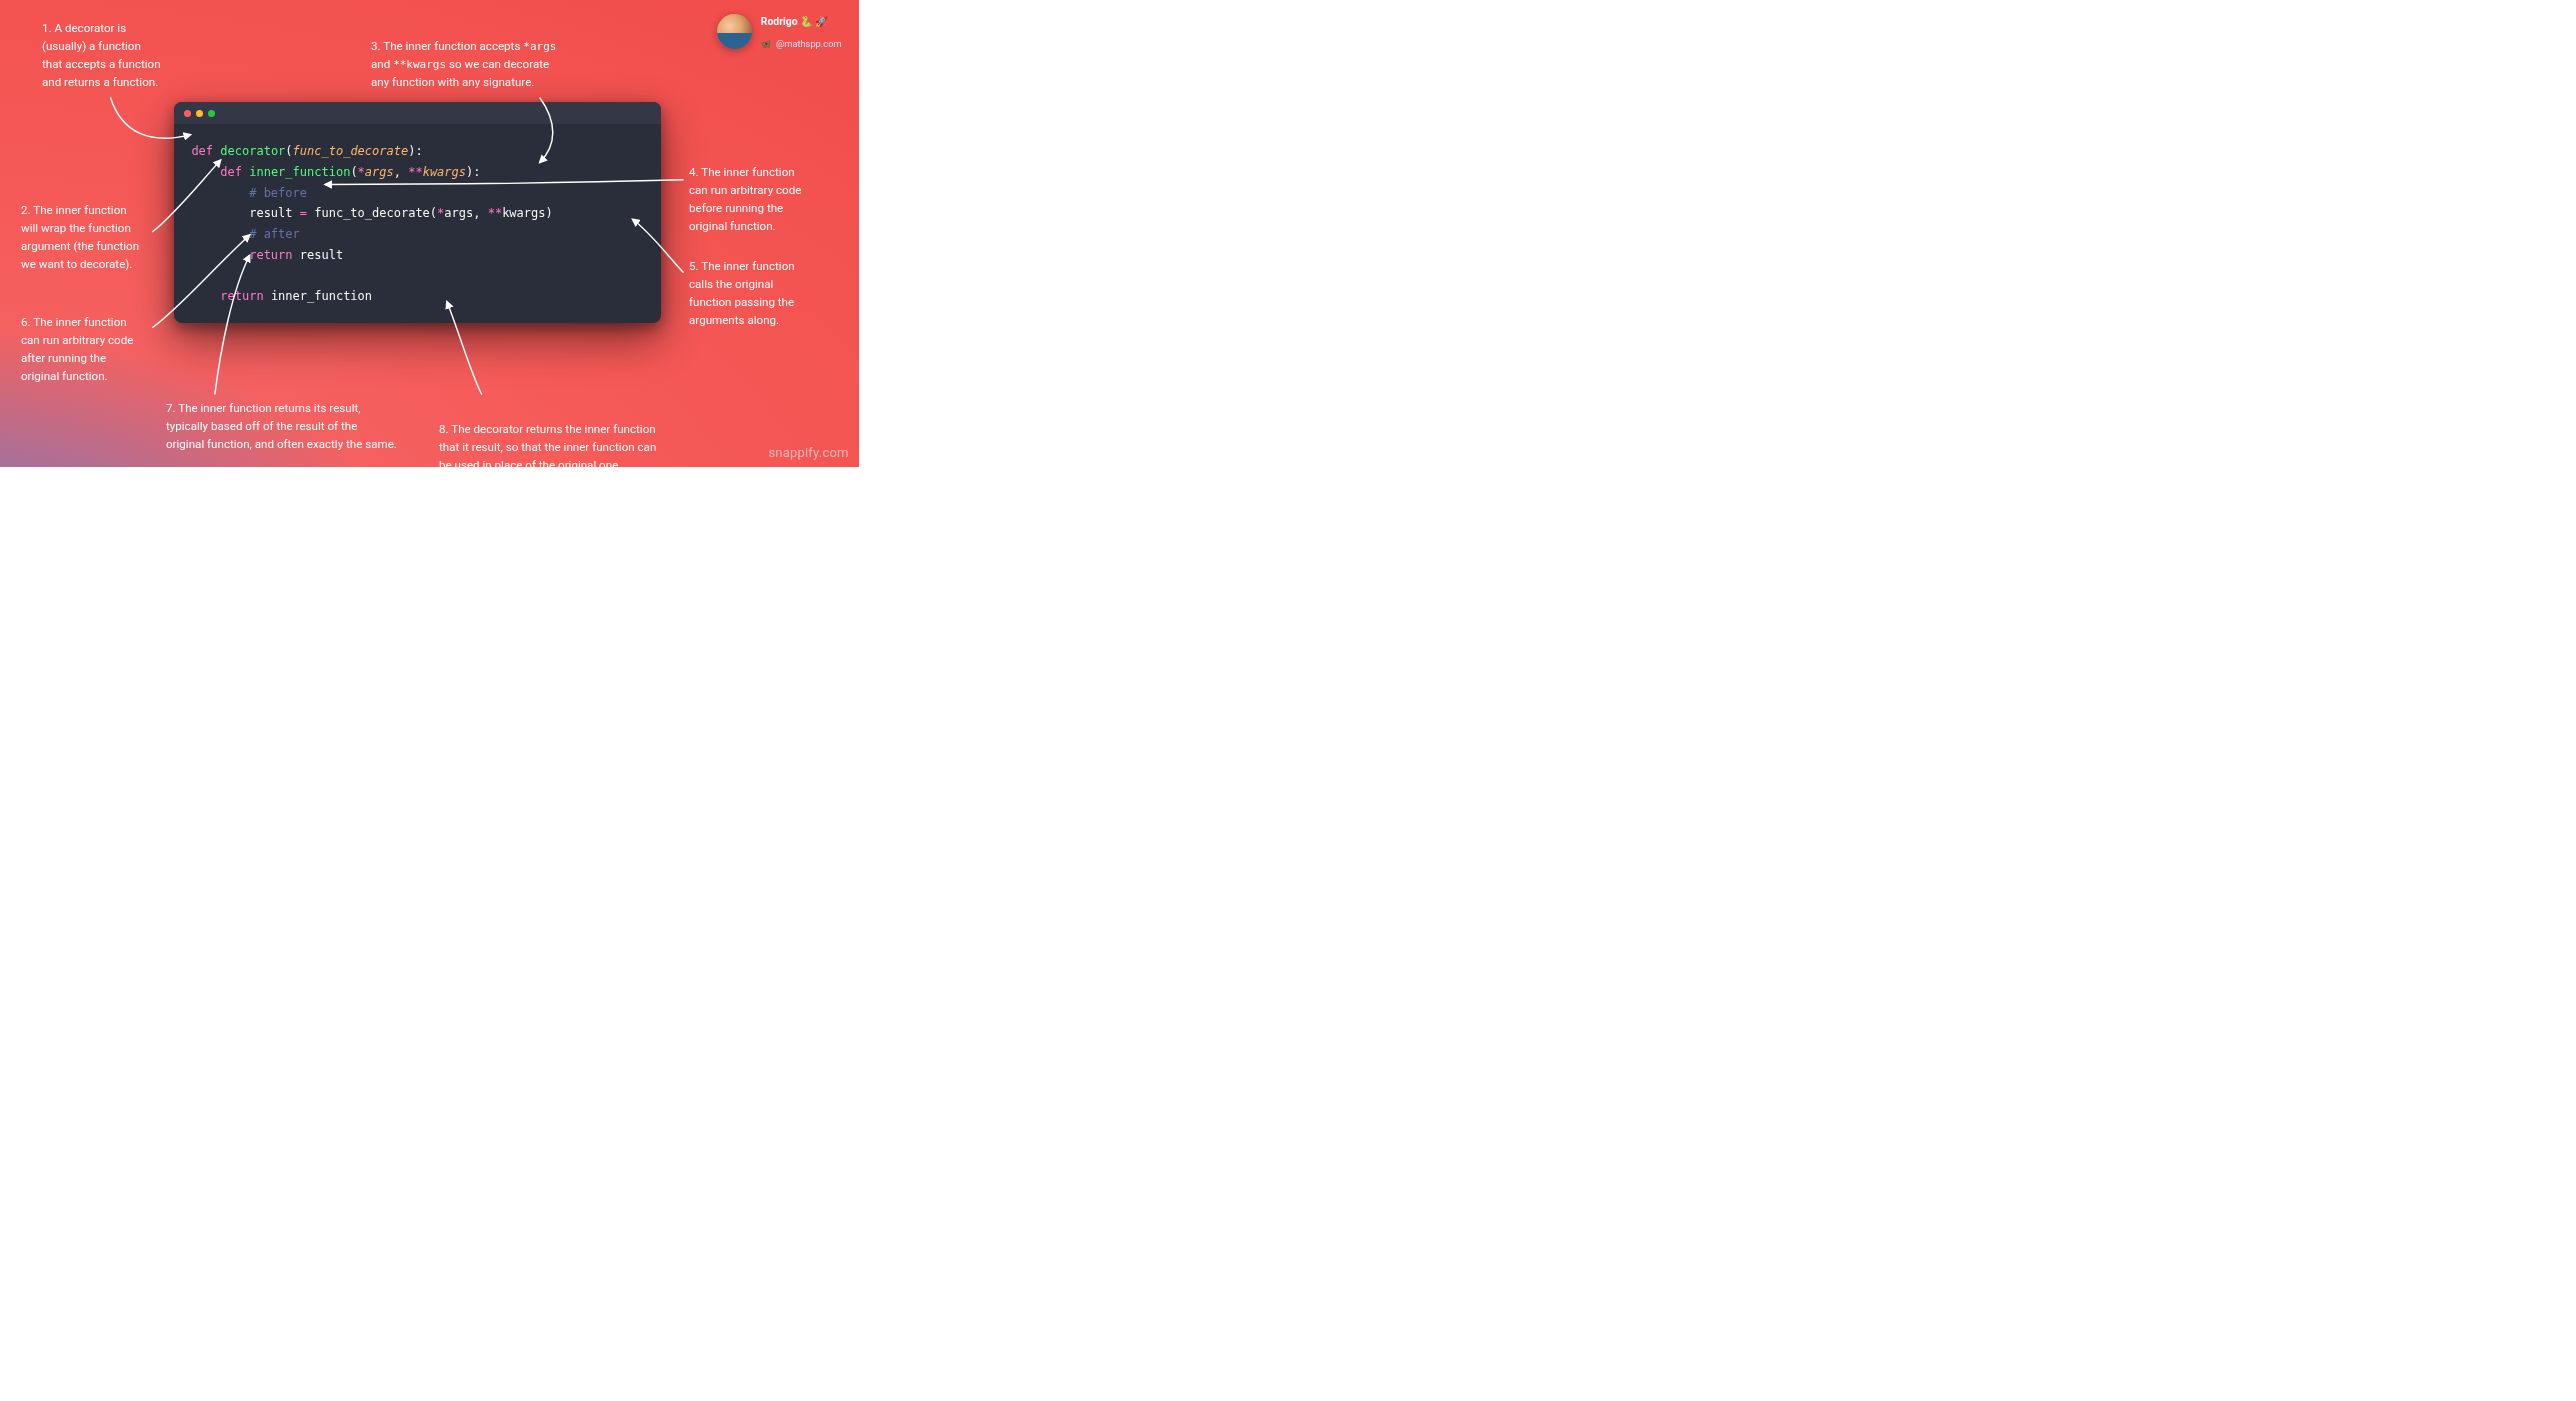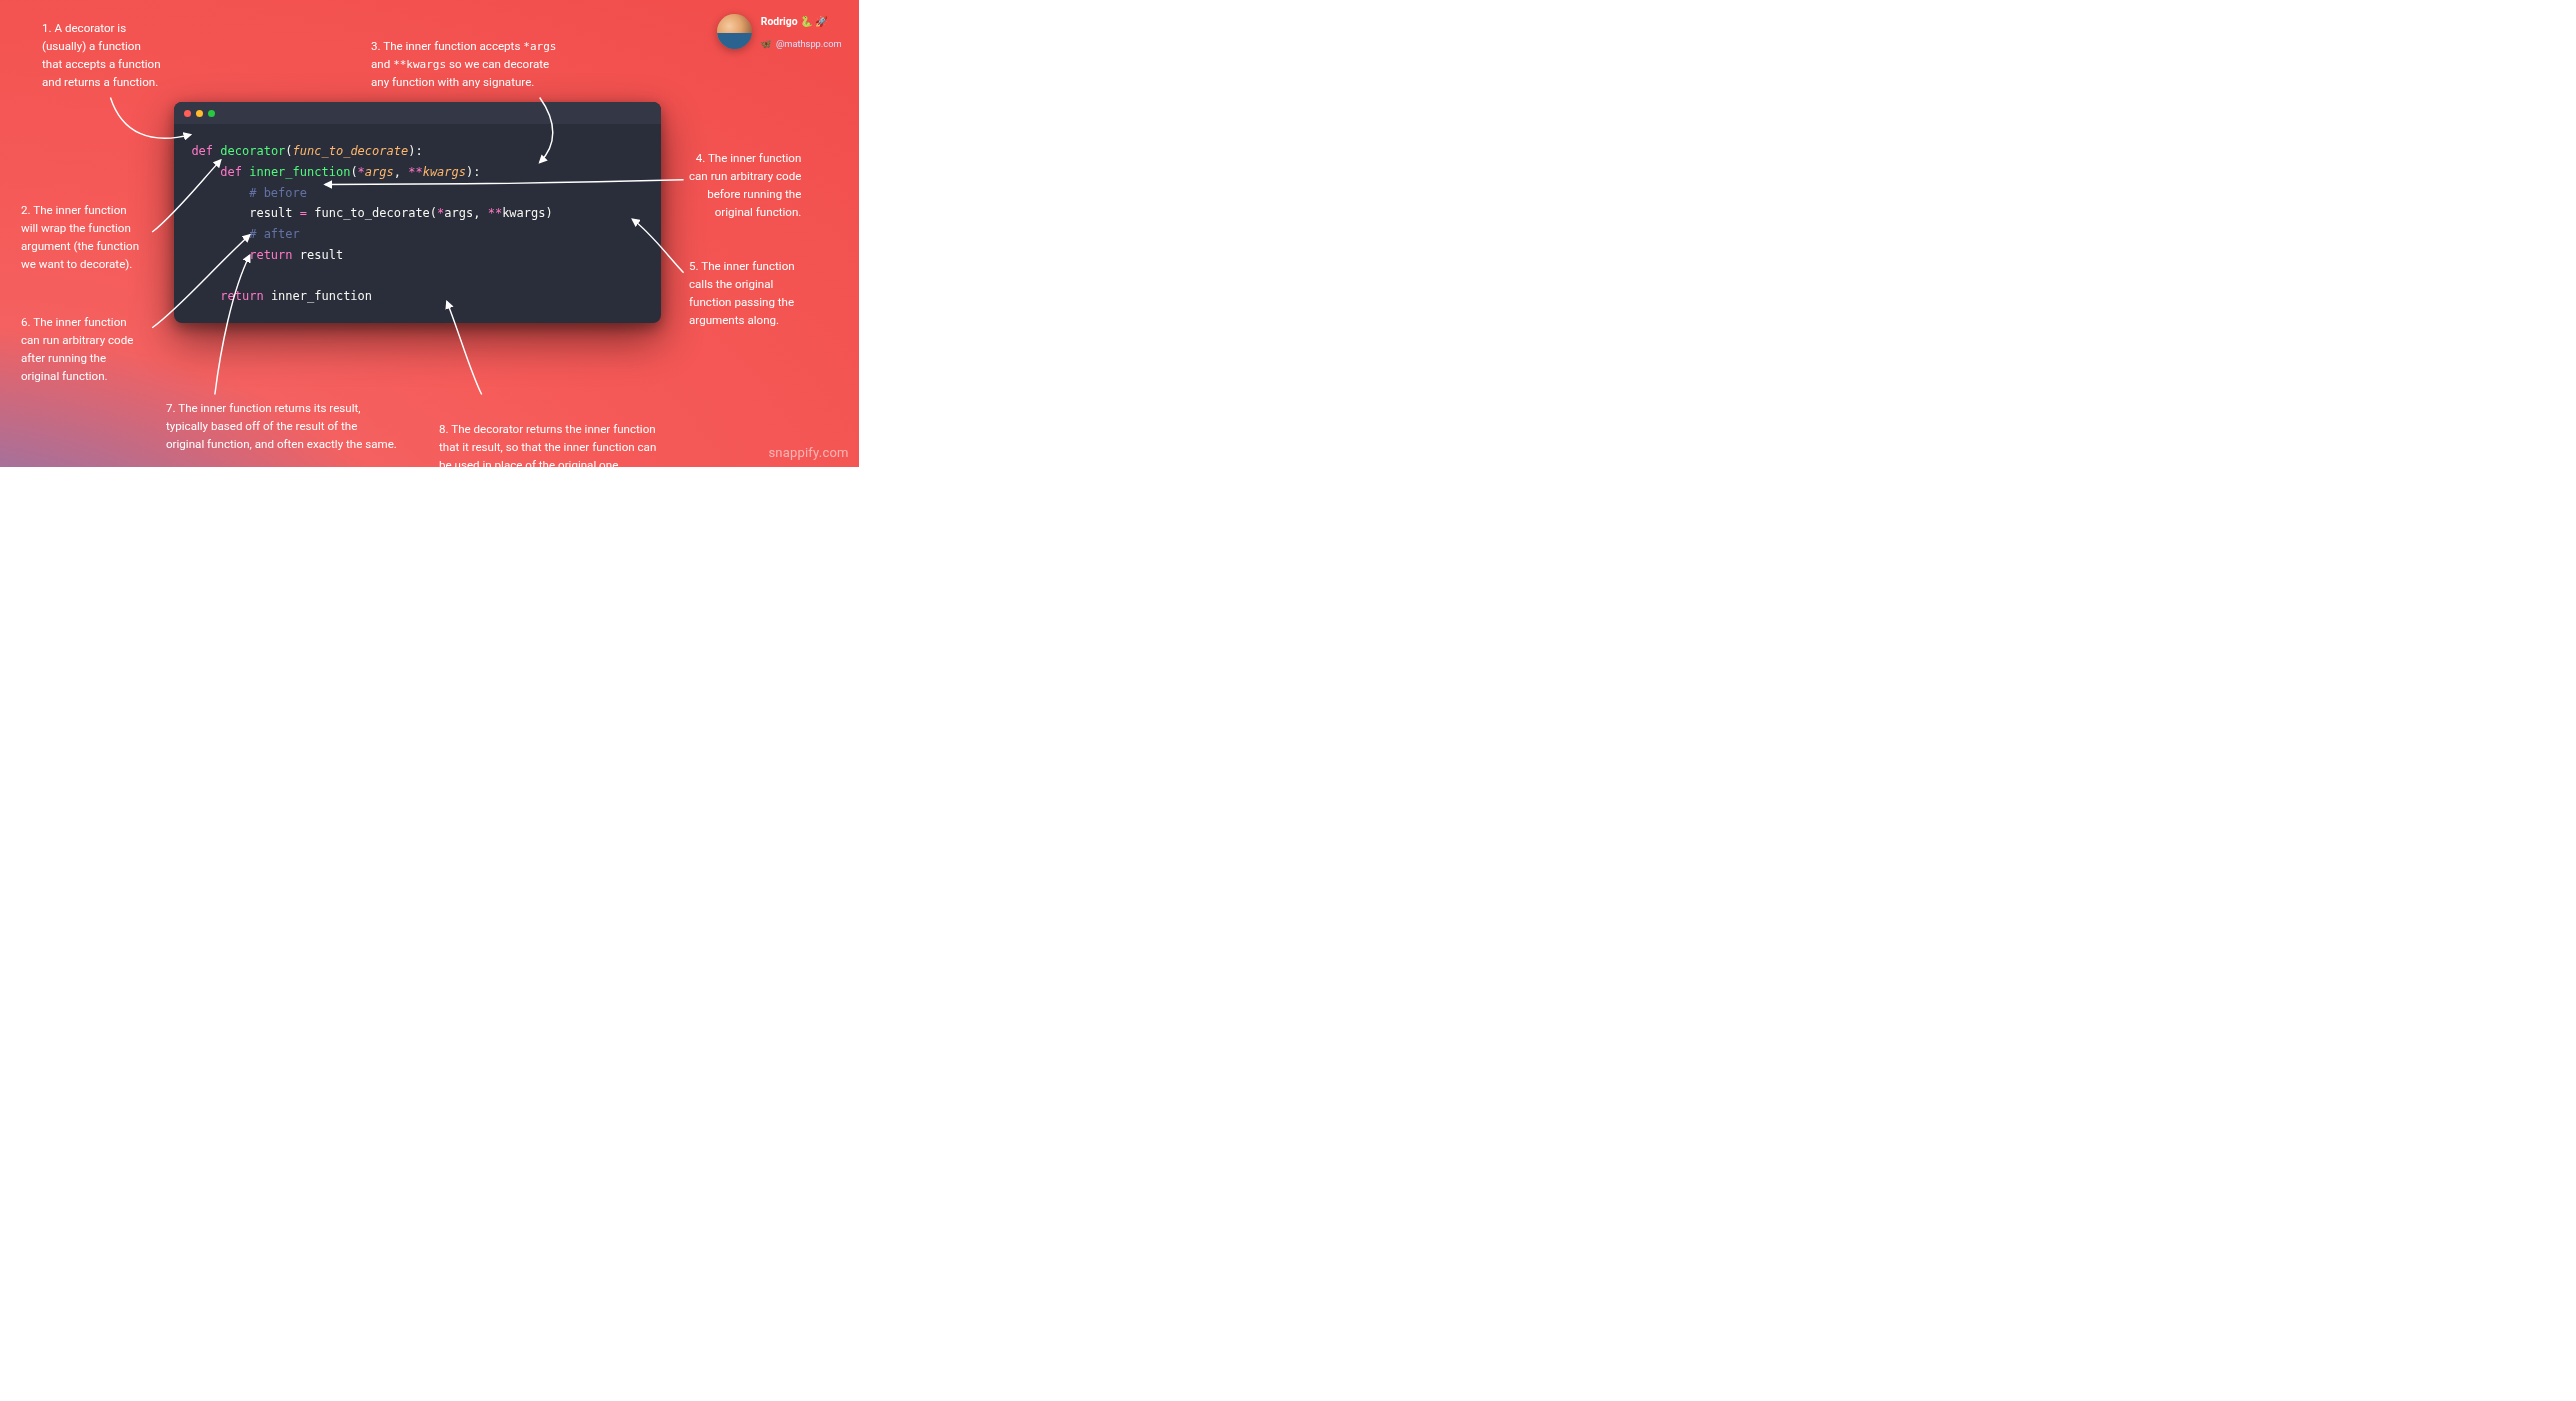--- a/index.html
+++ b/index.html
@@ -129,21 +129,21 @@
     <div>argument (the function</div>
     <div>we want to decorate).</div>
   </div>
 
   <div class="annotation" style="left:371px; top:38px;">
     <div><span>3. The inner function accepts </span><code>*args</code></div>
     <div><span>and </span><code>**kwargs</code><span> so we can decorate</span></div>
     <div>any function with any signature.</div>
   </div>
 
-  <div class="annotation" style="left:689px; top:150px;text-align:right;">
+  <div class="annotation" style="left:689px; top:164px;">
     <div>4. The inner function</div>
     <div>can run arbitrary code</div>
     <div>before running the</div>
     <div>original function.</div>
   </div>
 
   <div class="annotation" style="left:689px; top:258px;">
     <div>5. The inner function</div>
     <div>calls the original</div>
     <div>function passing the</div>

